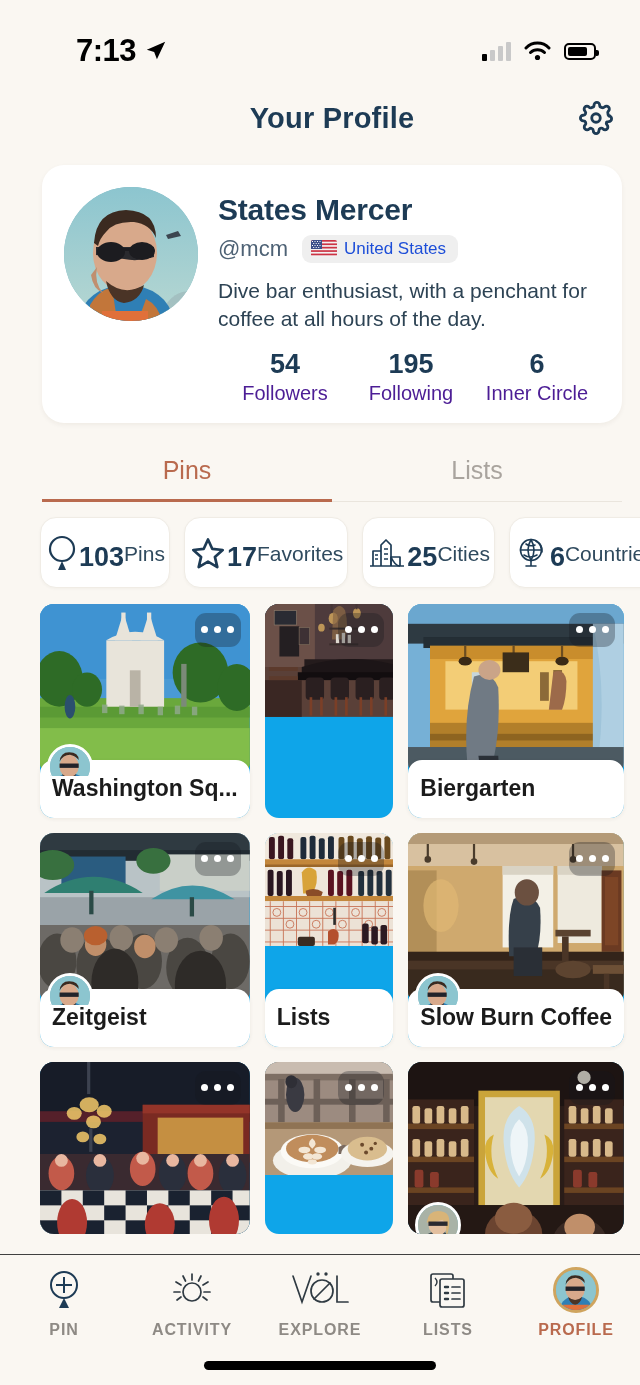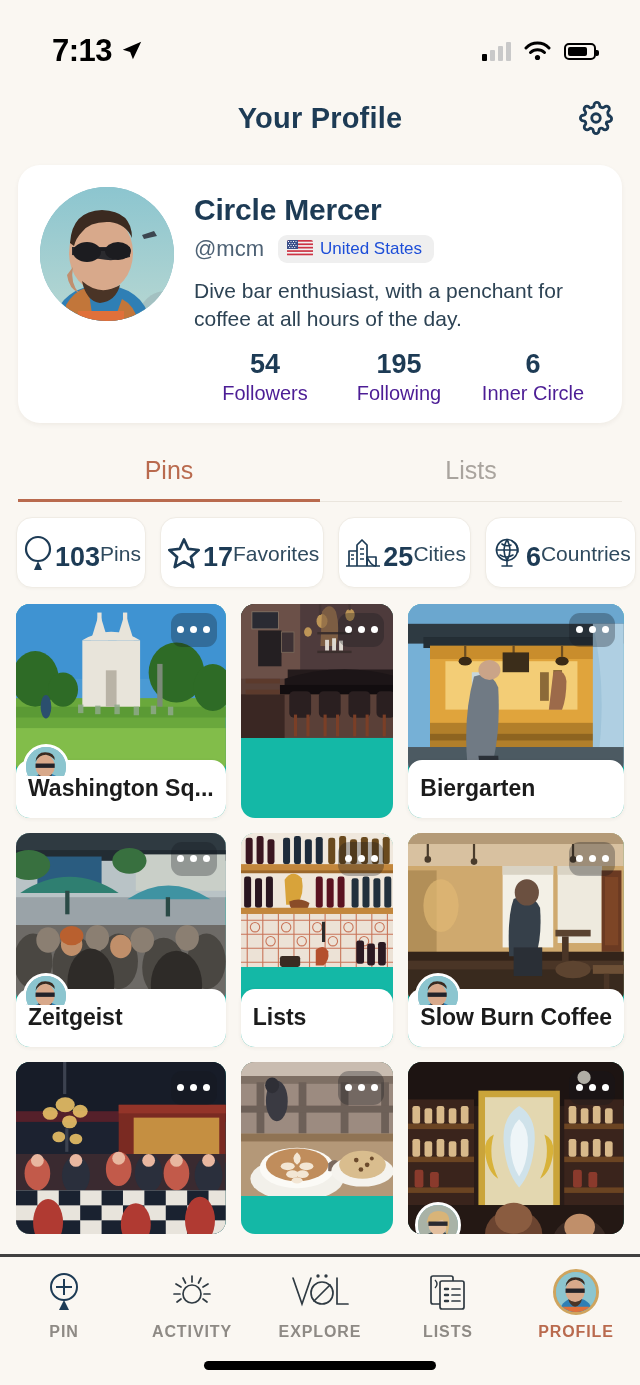--- a/index.html
+++ b/index.html
@@ -11,20 +11,21 @@
     font-family: "Liberation Sans", sans-serif;
     overflow: hidden;
   }
 
   .phone {
     position: relative;
     width: 640px;
     height: 1385px;
     background: #faf7f2;
     overflow: hidden;
+    padding-left: 24px;
   }
 
   
   .statusbar {
     height: 84px;
     display: flex;
     align-items: center;
     justify-content: space-between;
     padding: 18px 44px 0 52px;
   }
@@ -221,21 +222,21 @@
   
   .grid {
     display: grid;
     grid-template-columns: repeat(3, 1fr);
     gap: 15px;
     padding: 16px 16px 0 16px;
   }
   .pincard {
     position: relative;
     border-radius: 14px;
-    background: #14b8a6;
+    background: #0ea5e9;
     cursor: pointer;
   }
   .pin-photo {
     height: 172px;
     border-radius: 14px;
     position: relative;
     overflow: hidden;
   }
   .pin-photo .ph { position: absolute; inset: 0; }
   .dots-btn {
@@ -282,21 +283,21 @@
     overflow: hidden;
     text-overflow: ellipsis;
   }
 
   
   .tabbar {
     position: absolute;
     left: 0; right: 0; bottom: 0;
     height: 131px;
     background: #faf7f2;
-    border-top: 3px solid #404040;
+    border-top: 1px solid #404040;
     display: flex;
     padding-top: 12px;
   }
   .navitem {
     flex: 1;
     display: flex;
     flex-direction: column;
     align-items: center;
     gap: 8px;
     cursor: pointer;
@@ -394,21 +395,21 @@
           <path d="M30 56 q2-32 32-33 q30 1 30 28 q-6-14-22-16 q-20-1-28 10 q-6 6-8 14z" fill="#3b2a20"></path>
           <path d="M33 80 q-3 16 6 26 q-10-4-12-18z" fill="#c08f6f"></path>
           <path d="M42 94 q18 16 38 4 q-4 16-20 18 q-14-2-18-22z" fill="#4a3426"></path>
           <path d="M32 60 h58 v10 q-16 5 -30 2 q-16-2-28-4z" fill="#2a2a2e"></path>
           <ellipse cx="47" cy="65" rx="14" ry="10" fill="#1c1c20"></ellipse>
           <ellipse cx="78" cy="64" rx="13" ry="9" fill="#1c1c20"></ellipse>
           <rect x="59" y="61" width="9" height="3" fill="#1c1c20"></rect>
         </svg>
       </div>
       <div class="profile-info">
-        <div class="profile-name">Circle Mercer</div>
+        <div class="profile-name">States Mercer</div>
         <div class="handle-row">
           <div class="handle">@mcm</div>
           <div class="country-pill">
             <svg class="flagimg" viewBox="0 0 26 17">
               <rect width="26" height="17" fill="#f2f2f2"></rect>
               <g fill="#cc3344">
                 <rect y="0" width="26" height="1.7"></rect>
                   <rect y="3.4" width="26" height="1.7"></rect>
                 <rect y="6.8" width="26" height="1.7"></rect>
                   <rect y="10.2" width="26" height="1.7"></rect>

